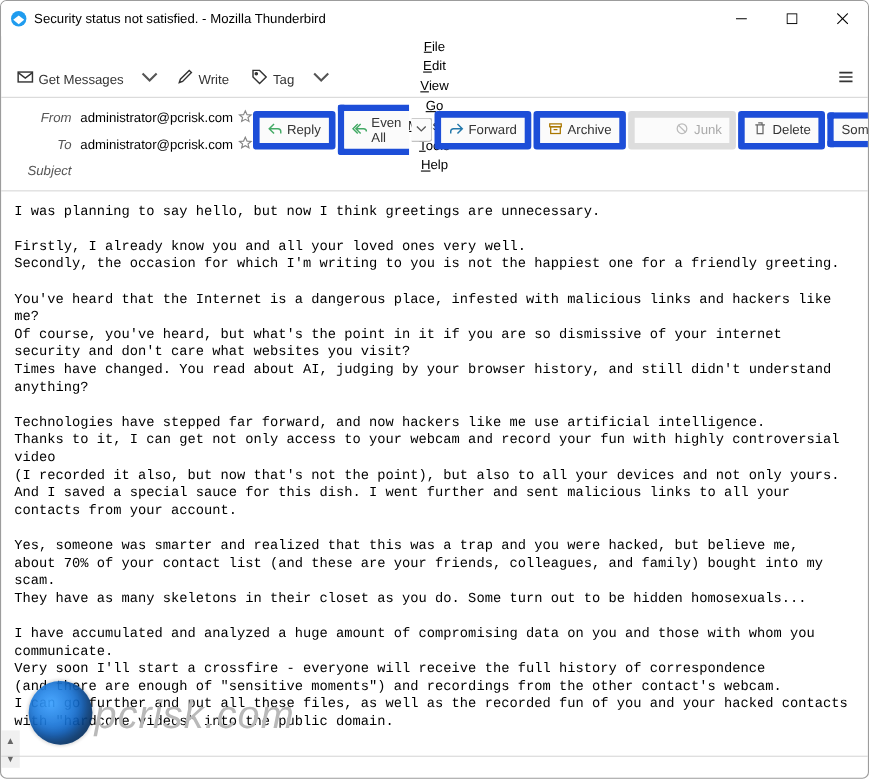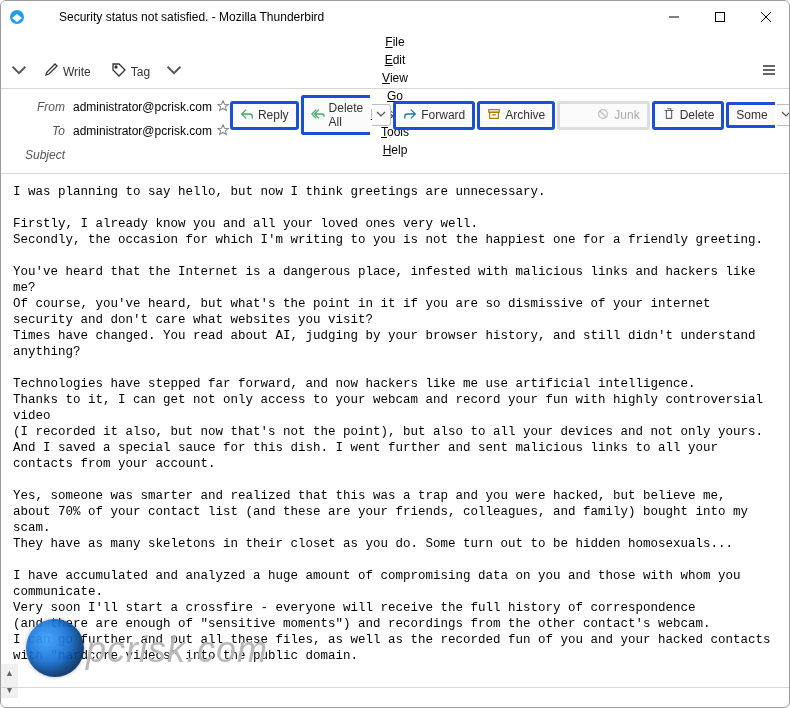--- a/index.html
+++ b/index.html
@@ -1,21 +1,21 @@
 <!DOCTYPE html>
 <html><head>
 <meta charset="utf-8">
 <style>
 * { margin:0; padding:0; box-sizing:border-box; }
 body { font-family:"Segoe UI",Tahoma,sans-serif; font-size:12px; background:#fff; width:790px; height:708px; overflow:hidden; position:relative; border:1px solid #9c9c9c; border-radius:6px; }
 
 
 .titlebar { display:flex; align-items:center; height:32px; padding:0 0 0 8px; background:#fff; }
 .titlebar .app-icon { width:16px; height:16px; margin-right:6px; display:flex; align-items:center; justify-content:center; }
-.titlebar .title { flex:1; font-size:12px; color:#000;margin-left:28px; }
+.titlebar .title { flex:1; font-size:12px; color:#000; }
 .titlebar .win-controls { display:flex; }
 .titlebar .win-btn { width:46px; height:32px; display:flex; align-items:center; justify-content:center; }
 .titlebar .win-btn svg { width:10px; height:10px; stroke:#000; stroke-width:1; fill:none; }
 
 
 .menubar { display:flex; height:22px; align-items:center; padding:0 6px; font-size:12px;flex-direction:column; }
 .menubar .mitem { padding:2px 8px; cursor:default; }
 .menubar .mitem .uk { text-decoration:underline; }
 
 
@@ -28,21 +28,21 @@
 
 
 .headers { padding:6px 12px 6px 12px; border-bottom:1px solid #d7d7d7; }
 .hrow { display:flex; align-items:center; min-height:24px; font-size:12px; }
 .hlabel { width:60px; text-align:right; color:#555; padding-right:8px;font-style:italic; }
 .hval { color:#000; display:flex; align-items:center; gap:4px; }
 .subj-val { font-weight:bold; }
 .top-headers { display:flex; }
 .top-left { flex:1; }
 .actions { display:flex; align-items:center; gap:2px; }
-.abtn { display:flex; align-items:center; gap:4px; padding:3px 7px; border:3px solid #1d4ed8; border-radius:3px; font-size:12px; color:#333; background:#fbfbfb; }
+.abtn { display:flex; align-items:center; gap:4px; padding:3px 7px; border:6px solid #1d4ed8; border-radius:3px; font-size:12px; color:#333; background:#fbfbfb; }
 .abtn svg { width:14px; height:14px; }
 .abtn.disabled { color:#aaa; border-color:#ddd;padding-left:36px; }
 .adrop { padding:3px 4px; border:1px solid #bdbdbd; border-left:none; border-radius:0 3px 3px 0; background:#fbfbfb; }
 .abtn.left-join { border-radius:3px 0 0 3px; border-right:none; }
 .time { text-align:right; padding:2px 4px 0 0; color:#333; font-size:12px; }
 
 
 .body-wrap { display:flex; height:calc(708px - 32px - 22px - 34px - 96px);flex-direction:column; }
 .msg-body { flex:1; padding:10px 12px; font-family:"Courier New",monospace; font-size:12.5px; line-height:16px; white-space:pre-wrap; color:#000; overflow:hidden; }
 .vscroll { width:17px; background:#f0f0f0; display:flex; flex-direction:column; }
@@ -94,20 +94,27 @@
   <div class="mitem"><span class="uk">F</span>ile</div>
   <div class="mitem"><span class="uk">E</span>dit</div>
   <div class="mitem"><span class="uk">V</span>iew</div>
   <div class="mitem"><span class="uk">G</span>o</div>
   <div class="mitem"><span class="uk">M</span>essage</div>
   <div class="mitem"><span class="uk">T</span>ools</div>
   <div class="mitem"><span class="uk">H</span>elp</div>
 </div>
 
 <div class="toolbar">
+  <div class="tbtn">
+    <span><svg viewBox="0 0 16 16" fill="none" stroke="#333" stroke-width="1.3">
+          <rect x="1.5" y="3.5" width="13" height="9"></rect>
+          <path d="M1.5 4 L8 9 L14.5 4"></path>
+        </svg></span>
+    <span>Get Messages</span>
+  </div>
   <div class="tbtn tdrop">
     <span><svg viewBox="0 0 10 10">
           <path d="M1 3 L5 7 L9 3" fill="none" stroke="#555" stroke-width="1.2"></path>
         </svg></span>
   </div>
   <div class="tbtn">
     <span><svg viewBox="0 0 16 16" fill="none" stroke="#333" stroke-width="1.3">
           <path d="M3 13 L4 10 L12 2 L14 4 L6 12 Z"></path>
         </svg></span>
     <span>Write</span>
@@ -161,21 +168,21 @@
         <div class="abtn">
           <span><svg viewBox="0 0 16 16" fill="none" stroke="#4a6" stroke-width="1.5">
                 <path d="M7 3 L2 8 L7 13 M2 8 H11 C13 8 14 9 14 11 V13"></path>
               </svg></span>
           <span>Reply</span>
         </div>
         <div class="abtn left-join">
           <span><svg viewBox="0 0 16 16" fill="none" stroke="#4a6" stroke-width="1.5">
                 <path d="M9 3 L4 8 L9 13 M6 3 L1 8 L6 13 M4 8 H12 C14 8 15 9 15 11"></path>
               </svg></span>
-          <span>Delete All</span>
+          <span>Even All</span>
         </div>
         <div class="adrop">
           <span><svg width="10" height="10" viewBox="0 0 10 10">
                 <path d="M1 3 L5 7 L9 3" fill="none" stroke="#555" stroke-width="1.2"></path>
               </svg></span>
         </div>
         <div class="abtn">
           <span><svg viewBox="0 0 16 16" fill="none" stroke="#27a" stroke-width="1.5">
                 <path d="M9 3 L14 8 L9 13 M14 8 H5 C3 8 2 9 2 11 V13"></path>
               </svg></span>

